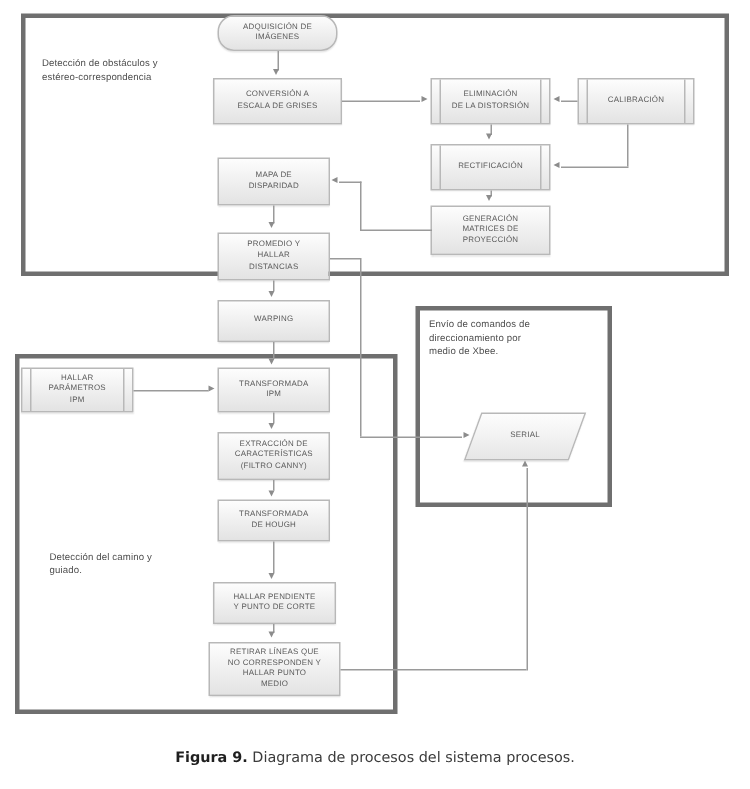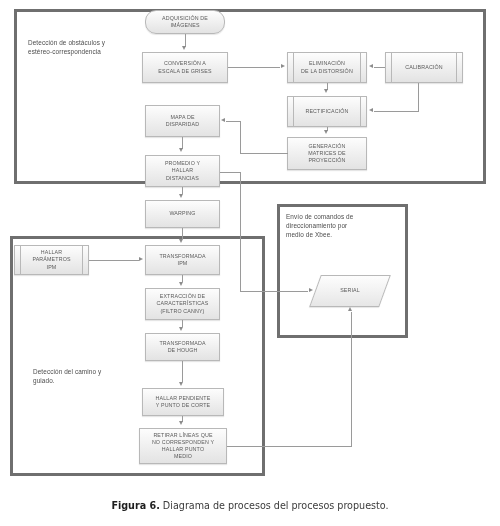--- a/index.html
+++ b/index.html
@@ -214,14 +214,14 @@
   <div class="ln v" style="left:182px;top:416px;height:6px;"></div>
   <div class="arr down" style="left:179.4px;top:421px;"></div>
 
   <div class="ln h" style="left:227px;top:446px;width:124px;"></div>
   <div class="ln v" style="left:351px;top:312px;height:135px;"></div>
   <div class="arr up" style="left:348.4px;top:307px;"></div>
 
 </div>
 
 <div id="caption">
-  <b>Figura 6.</b><span> Diagrama de procesos del procesos propuesto.</span>
+  <b>Figura 9.</b><span> Diagrama de procesos del sistema procesos.</span>
 </div>
 
 </body></html>

